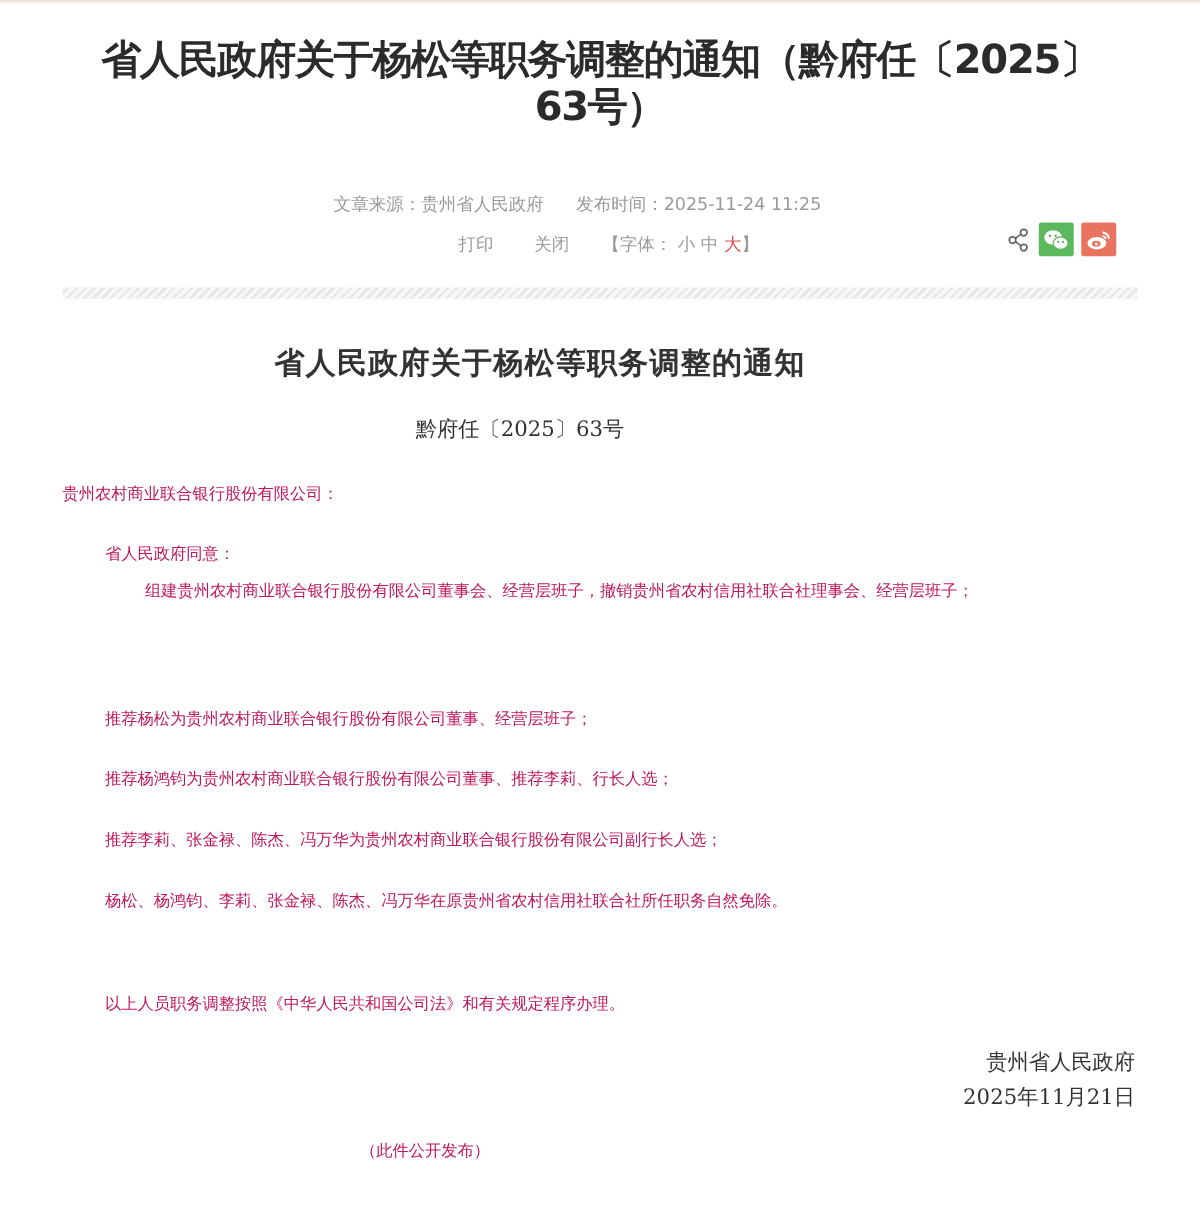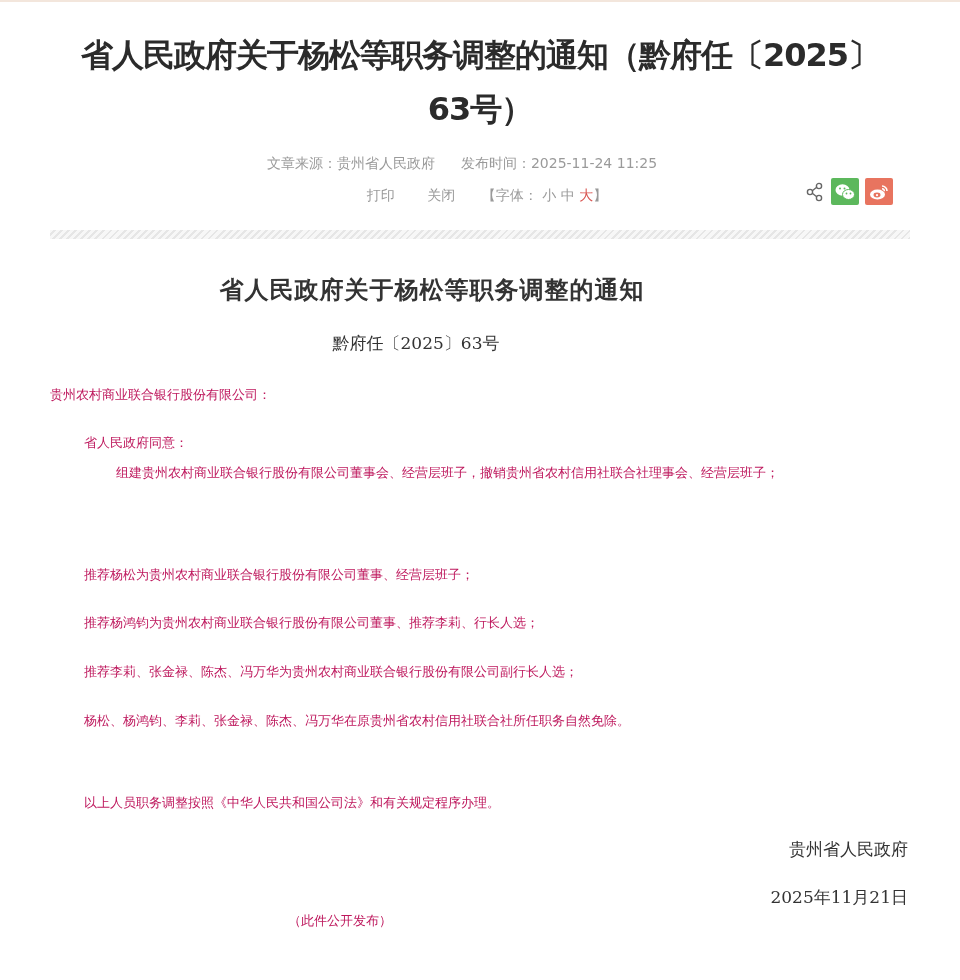--- a/index.html
+++ b/index.html
@@ -4,21 +4,21 @@
   <style>
     * { box-sizing: border-box; margin: 0; padding: 0; }
     html, body { width: 960px; height: 980px; background: #ffffff; overflow: hidden; }
     body { position: relative; font-family: "DejaVu Serif", "Liberation Serif", serif; color: #333; }
 
     .top-strip { position: absolute; left: 0; top: 0; width: 960px; height: 2px; background: #f3e6dc; }
 
     .headline {
       position: absolute; left: 60px; top: 28px; width: 840px;
       text-align: center; font-family: "DejaVu Sans", "Liberation Sans", sans-serif;
-      font-weight: bold; font-size: 32px; line-height: 54px; color: #2b2b2b;
+      font-weight: bold; font-size: 32px; line-height: 38px; color: #2b2b2b;
       letter-spacing: -1px;
     }
 
     .meta-row1 {
       position: absolute; left: 0; top: 155px; width: 924px; text-align: center;
       font-family: "DejaVu Sans", "Liberation Sans", sans-serif; font-size: 14px; color: #9a9a9a;
     }
     .meta-row1 .gap { display: inline-block; width: 26px; }
     .meta-row2 {
       position: absolute; left: 0; top: 187px; width: 960px; text-align: center;
@@ -115,15 +115,15 @@
 
 <div class="body-text p" style="top:426px;">省人民政府同意：</div>
 <div class="body-text p" style="top:456px;margin-left:32px;">组建贵州农村商业联合银行股份有限公司董事会、经营层班子，撤销贵州省农村信用社联合社理事会、经营层班子；</div>
 <div class="body-text p" style="top:558px;">推荐杨松为贵州农村商业联合银行股份有限公司董事、经营层班子；</div>
 <div class="body-text p" style="top:606px;">推荐杨鸿钧为贵州农村商业联合银行股份有限公司董事、推荐李莉、行长人选；</div>
 <div class="body-text p" style="top:655px;">推荐李莉、张金禄、陈杰、冯万华为贵州农村商业联合银行股份有限公司副行长人选；</div>
 <div class="body-text p" style="top:704px;">杨松、杨鸿钧、李莉、张金禄、陈杰、冯万华在原贵州省农村信用社联合社所任职务自然免除。</div>
 <div class="body-text p" style="top:786px;">以上人员职务调整按照《中华人民共和国公司法》和有关规定程序办理。</div>
 
 <div class="right" style="top:838px;">贵州省人民政府</div>
-<div class="right" style="top:886px;">2025年11月21日</div>
+<div class="right" style="top:866px;">2025年11月21日</div>
 
 <div class="body-text" style="top:904px; left:92px; width:300px;text-align:right;">（此件公开发布）</div>
 
 </body></html>

